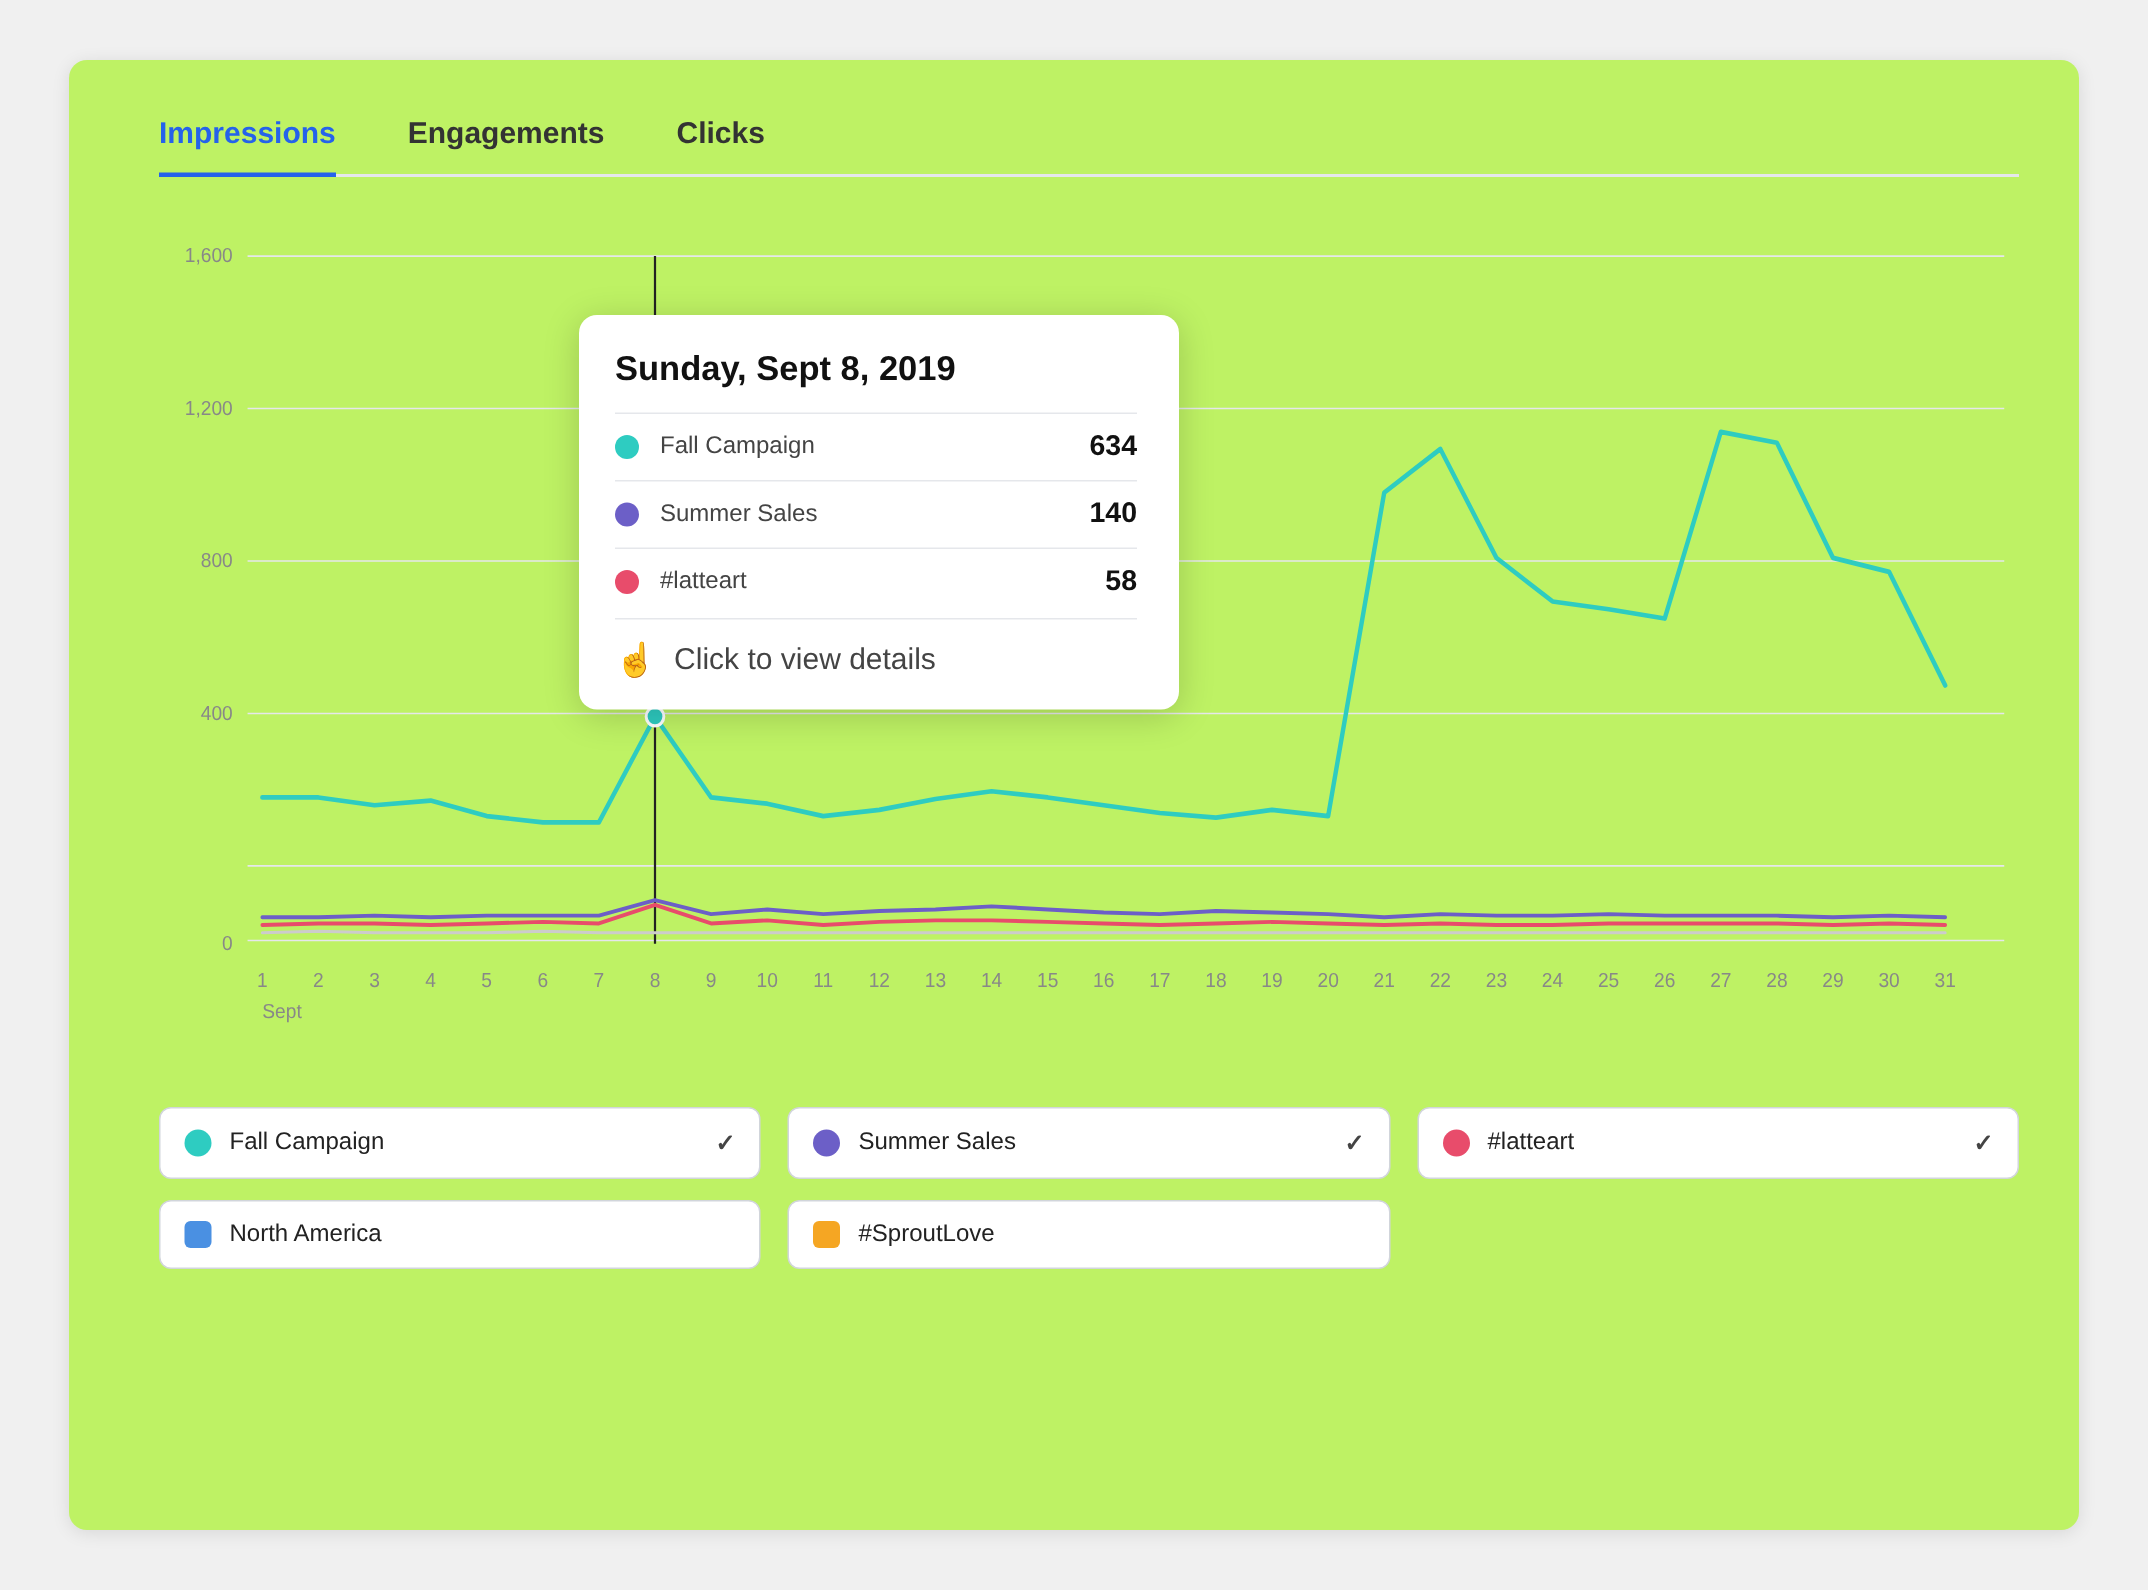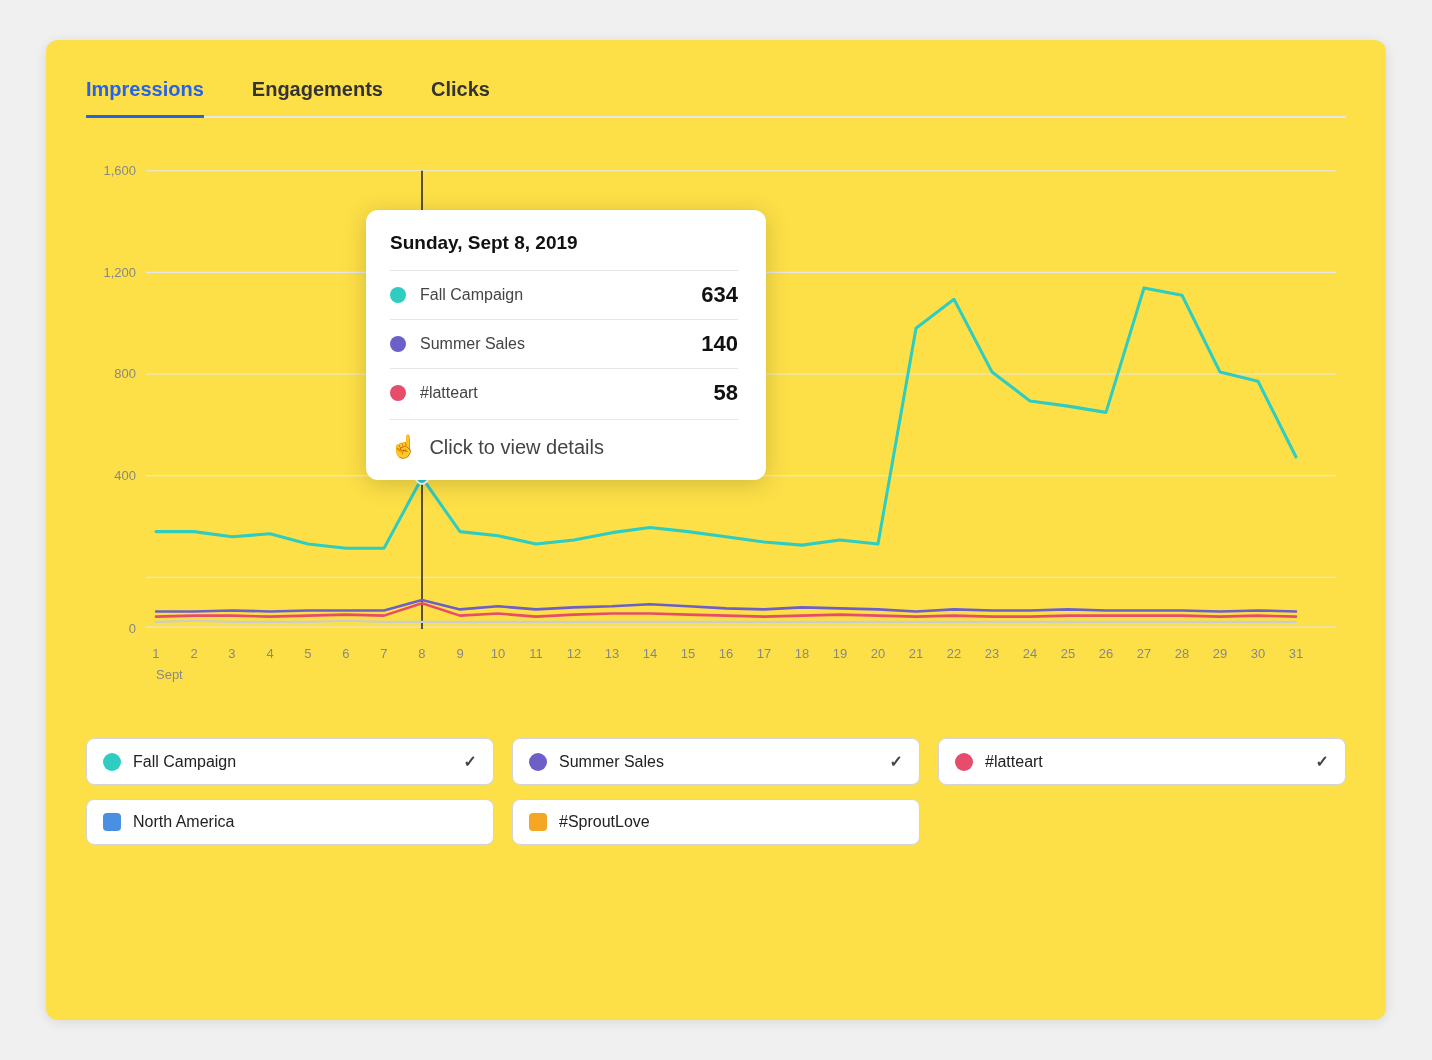--- a/index.html
+++ b/index.html
@@ -5,26 +5,26 @@
     * { box-sizing: border-box; margin: 0; padding: 0; }
     body {
       background: #f0f0f0;
       display: flex;
       justify-content: center;
       align-items: center;
       min-height: 100vh;
       font-family: -apple-system, BlinkMacSystemFont, 'Segoe UI', sans-serif;
     }
     .card {
-      background: #fde047;
+      background: #bef264;
       border-radius: 12px;
       box-shadow: 0 2px 12px rgba(0,0,0,0.10);
       width: 1340px;
       min-height: 980px;
-      padding: 36px 40px 36px 40px;
+      padding: 36px 40px 36px 60px;
       position: relative;
     }
     
     .tabs {
       display: flex;
       gap: 0;
       border-bottom: 2px solid #e5e7eb;
       margin-bottom: 32px;
       position: relative;
     }
@@ -65,21 +65,21 @@
       background: #fff;
       border-radius: 12px;
       box-shadow: 0 4px 24px rgba(0,0,0,0.18);
       padding: 22px 28px 20px 24px;
       width: 400px;
       left: 280px;
       top: 60px;
       z-index: 10;
     }
     .tooltip-title {
-      font-size: 19px;
+      font-size: 23px;
       font-weight: 700;
       color: #111;
       margin-bottom: 16px;
     }
     .tooltip-row {
       display: flex;
       align-items: center;
       padding: 11px 0;
       border-top: 1px solid #e5e7eb;
     }
@@ -89,21 +89,21 @@
       border-radius: 50%;
       margin-right: 14px;
       flex-shrink: 0;
     }
     .tooltip-label {
       font-size: 16px;
       color: #444;
       flex: 1;
     }
     .tooltip-value {
-      font-size: 22px;
+      font-size: 19px;
       font-weight: 700;
       color: #111;
     }
     .tooltip-click {
       display: flex;
       align-items: center;
       gap: 12px;
       padding-top: 14px;
       border-top: 1px solid #e5e7eb;
       margin-top: 2px;

